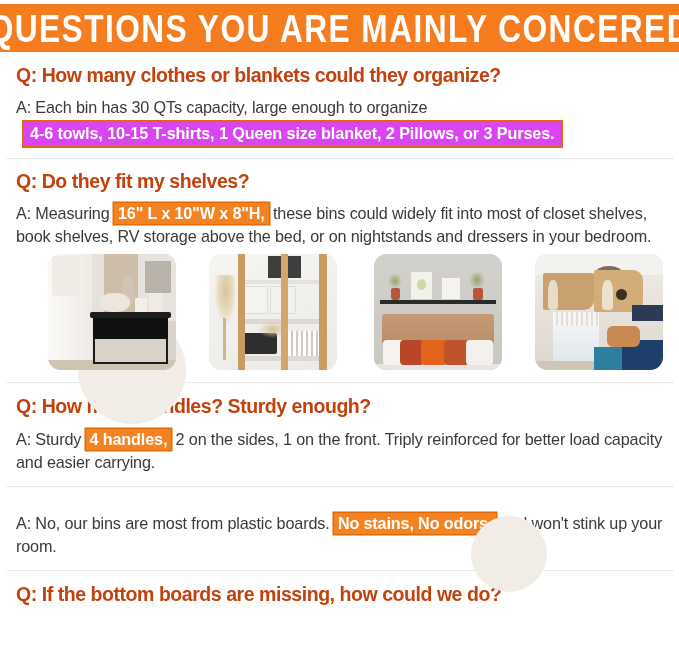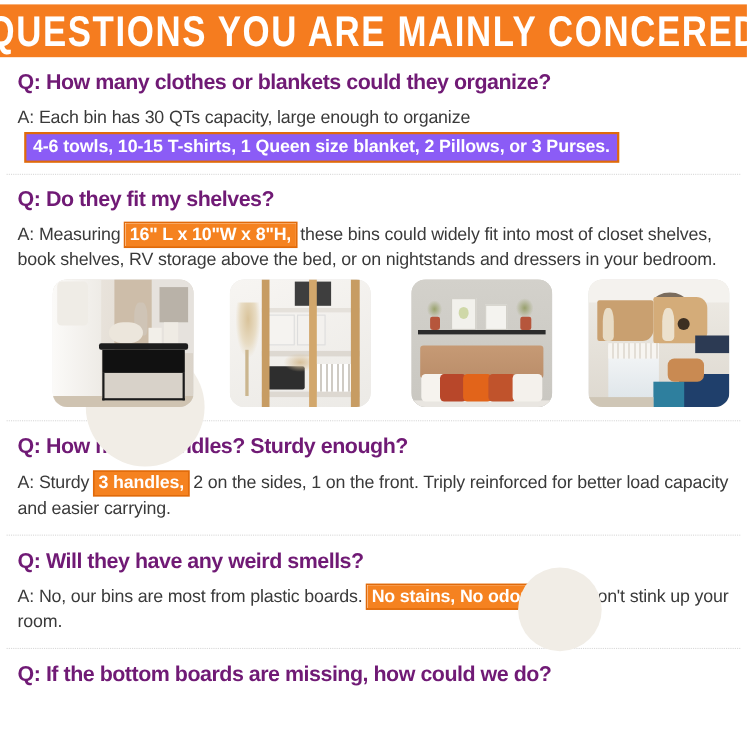--- a/index.html
+++ b/index.html
@@ -52,21 +52,21 @@
     box-sizing: border-box;
   }
 
   .divider {
     height: 1px;
     margin: 0 6px;
     border-top: 1px dotted #d8d8d8;
   }
 
   .q-line {
-    color: #701a75;
+    color: #c2410c;
     font-weight: 700;
     font-size: 19.5px;
     line-height: 1.0;
     letter-spacing: -0.45px;
     white-space: nowrap;
   }
 
   .a-line {
     color: #3a3a3a;
     font-size: 16.2px;
@@ -78,21 +78,21 @@
   .hl {
     background: #F58220;
     color: #ffffff;
     font-weight: 700;
     padding: 1px 4px 2px 4px;
     box-shadow: 0 0 0 1.5px #E06A0A;
     white-space: nowrap;
   }
   .hl-band {
     display: inline-block;
-    background: #8b5cf6;
+    background: #d946ef;
     color: #ffffff;
     font-weight: 700;
     font-size: 16.2px;
     padding: 2px 6px 3px 6px;
     box-shadow: 0 0 0 2px #E06A0A;
     white-space: nowrap;
     letter-spacing: -0.1px;
   }
 
   
@@ -306,28 +306,27 @@
         </div>
       </div>
     </div>
   </div>
 
   <div class="divider" style="margin-top:6px;"></div>
 
   <div class="faq-block" style="padding-top:13px;">
     <div class="q-line">Q: How many handles? Sturdy enough?</div>
     <div class="a-line" style="margin-top:11px;">
-      <span>A: Sturdy </span><span class="hl">3 handles,</span><span> 2 on the sides, 1 on the front. Triply reinforced for better load capacity and easier carrying.</span>
+      <span>A: Sturdy </span><span class="hl">4 handles,</span><span> 2 on the sides, 1 on the front. Triply reinforced for better load capacity and easier carrying.</span>
     </div>
   </div>
 
   <div class="divider" style="margin-top:12px;"></div>
 
   <div class="faq-block" style="padding-top:13px;">
-    <div class="q-line">Q: Will they have any weird smells?</div>
     <div class="a-line" style="margin-top:11px;">
       <span>A: No, our bins are most from plastic boards. </span><span class="hl">No stains, No odors,</span><span> and won't stink up your room.</span>
     </div>
   </div>
 
   <div class="divider" style="margin-top:12px;"></div>
 
   <div class="faq-block" style="padding-top:13px;">
     <div class="q-line">Q: If the bottom boards are missing, how could we do?</div>
   </div>

